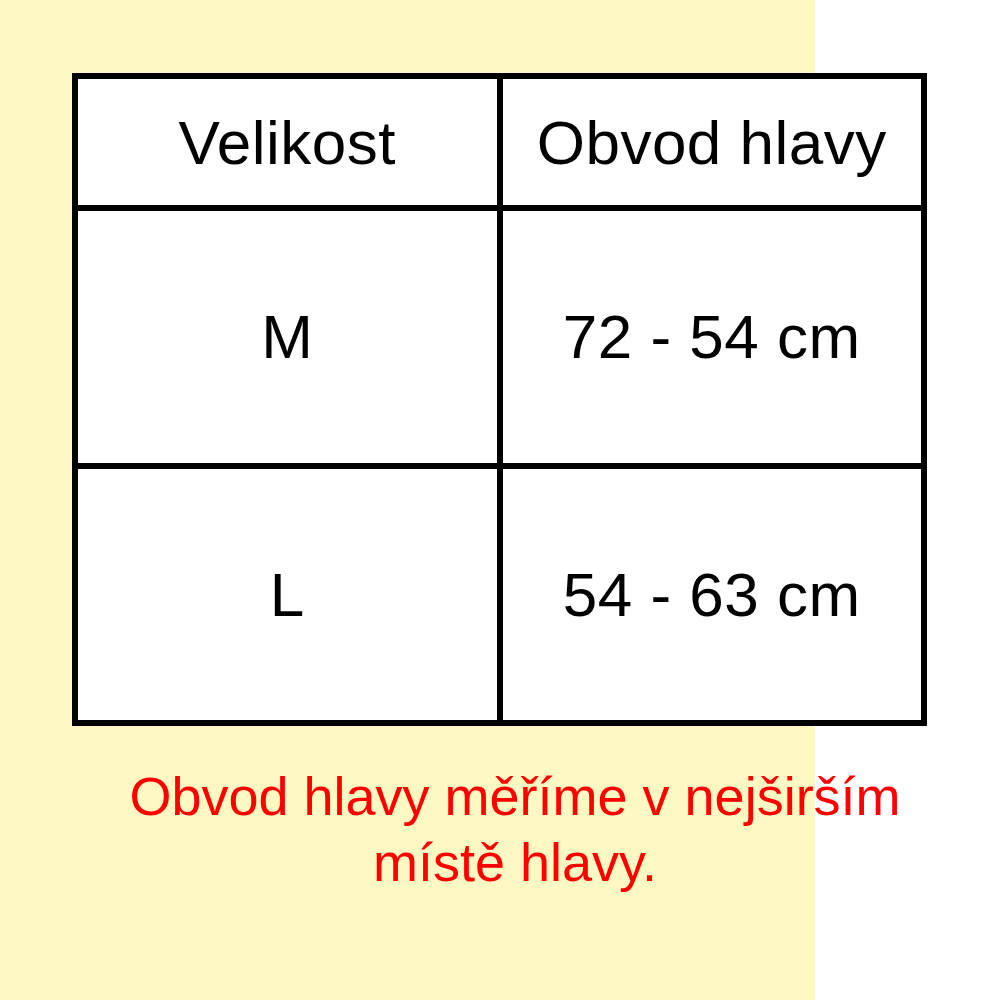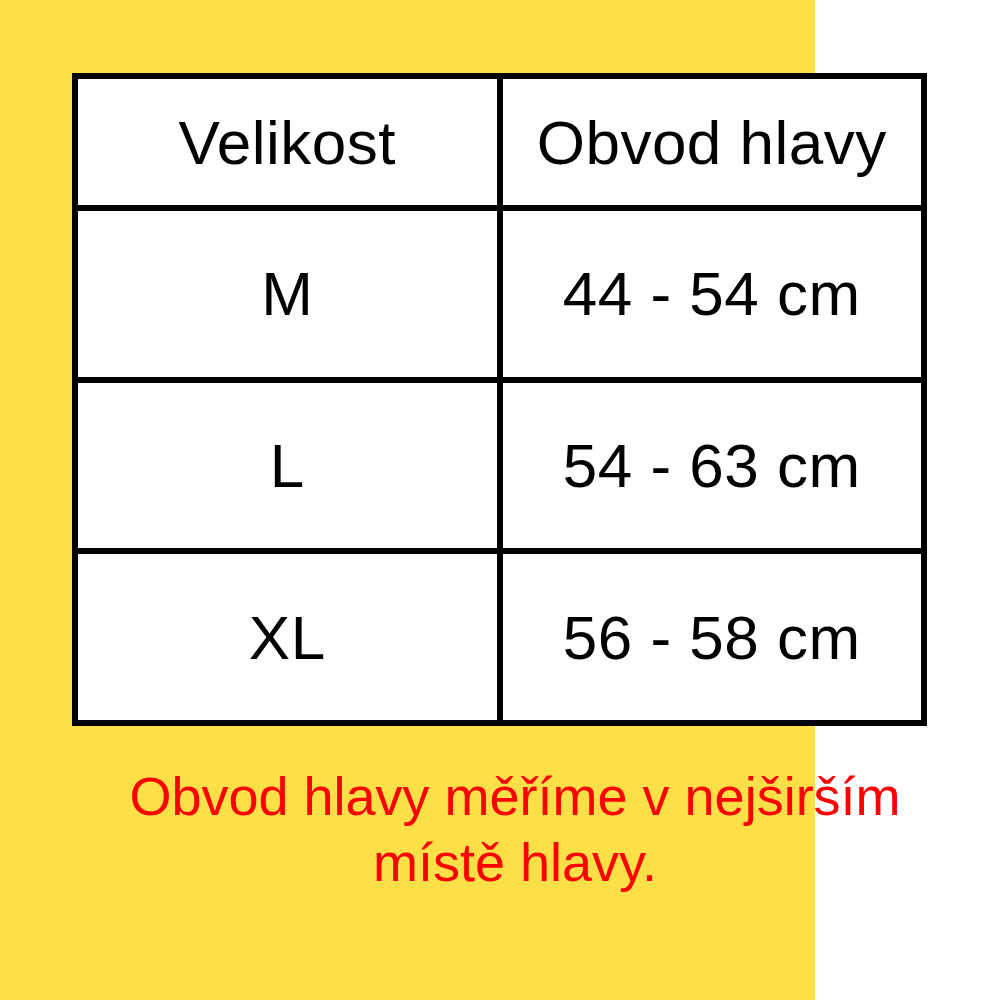--- a/index.html
+++ b/index.html
@@ -10,21 +10,21 @@
     width: 1000px;
     height: 1000px;
     background: #ffffff;
     font-family: "Liberation Sans", sans-serif;
     overflow: hidden;
   }
   .page {
     position: relative;
     width: 815px;
     height: 1000px;
-    background: #fde047;
+    background: #fef9c3;
   }
   table.size-table {
     position: absolute;
     left: 72px;
     top: 73px;
     width: 855px;
     height: 653px;
     border-collapse: collapse;
     table-layout: fixed;
     background: #ffffff;
@@ -72,29 +72,25 @@
     </colgroup>
     <thead>
       <tr>
         <th>Velikost</th>
         <th>Obvod hlavy</th>
       </tr>
     </thead>
     <tbody>
       <tr>
         <td>M</td>
-        <td>44 - 54 cm</td>
+        <td>72 - 54 cm</td>
       </tr>
       <tr>
         <td>L</td>
         <td>54 - 63 cm</td>
-      </tr>
-      <tr>
-        <td>XL</td>
-        <td>56 - 58 cm</td>
       </tr>
     </tbody>
   </table>
 
   <div class="note">
     <div>Obvod hlavy měříme v nejširším</div>
     <div>místě hlavy.</div>
   </div>
 
 </div>

